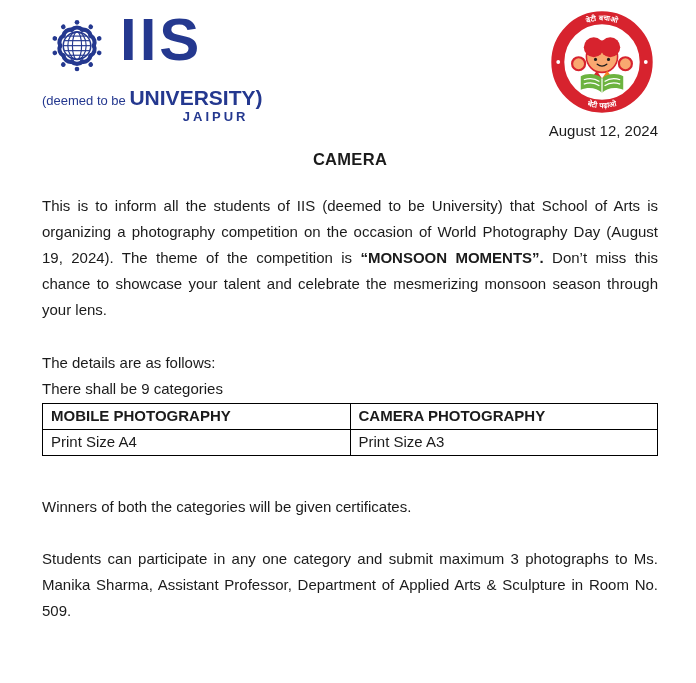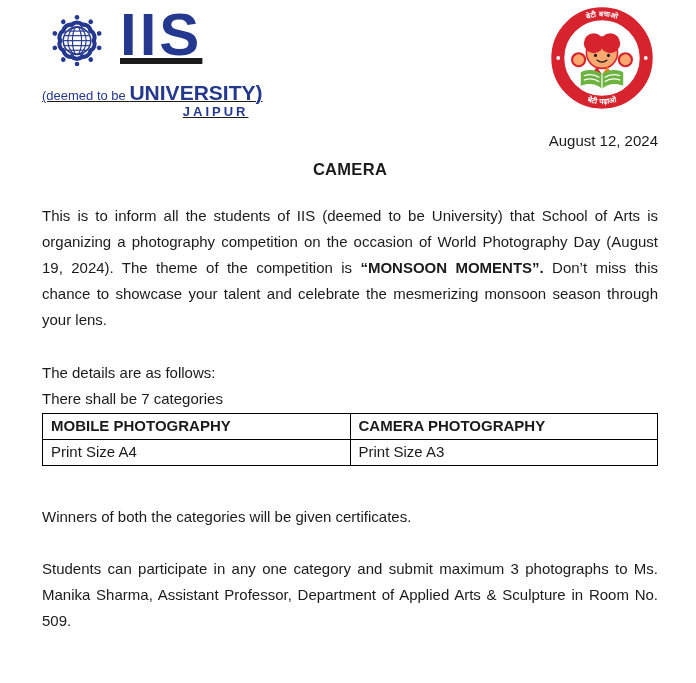--- a/index.html
+++ b/index.html
@@ -5,37 +5,37 @@
   * { box-sizing: border-box; margin: 0; padding: 0; }
   html, body { background: #ffffff; }
   body {
     width: 696px; height: 683px; overflow: hidden;
     font-family: "Liberation Sans", sans-serif;
     font-size: 15px; line-height: 26px; color: #1b1b1b;
   }
   .page { padding: 14px 38px 0 42px; }
 
   
-  .header { display: flex; justify-content: space-between; align-items: flex-end; height: 104px; text-decoration: underline; }
+  .header { display: flex; justify-content: space-between; align-items: center; height: 104px; }
   .iis-logo { color: #24388F; }
   .iis-top { display: flex; align-items: flex-start; }
   .iis-acronym {
     font-size: 60px; line-height: 58px; font-weight: 800;
     letter-spacing: 3px; margin-left: 8px; margin-top: 2px;
   }
   .iis-deemed { font-size: 13px; line-height: 18px; margin-top: 2px; white-space: nowrap; }
   .iis-deemed .bold-part { font-size: 21px; font-weight: 800; }
   .iis-city {
     font-size: 13px; font-weight: 800; letter-spacing: 3px;
     text-align: right; padding-right: 14px; line-height: 13px;
   }
   .bbbp-logo { margin-right: 4px; }
 
   
-  .date-line { text-align: right; margin-top: 10px; }
+  .date-line { text-align: right; margin-top: 0; }
   .notice-title { text-align: center; font-weight: 700; font-size: 16.5px; margin-top: 2px; letter-spacing: 0.3px; }
 
   
   .para { text-align: justify; }
   .p-intro { margin-top: 21px; }
   .details-block { margin-top: 27px; }
   table.cat-table { width: 100%; border-collapse: collapse; margin-top: 1px; }
   table.cat-table td {
     border: 1.5px solid #000; width: 50%;
     padding: 1px 8px 2px 8px; line-height: 22px;
@@ -162,21 +162,21 @@
     </div>
   </div>
 
   <div class="date-line">August 12, 2024</div>
   <div class="notice-title">CAMERA</div>
 
   <p class="para p-intro"><span>This is to inform all the students of IIS (deemed to be University) that School of Arts is organizing a photography competition on the occasion of World Photography Day (August 19, 2024). The theme of the competition is </span><b>“MONSOON MOMENTS”.</b><span> Don’t miss this chance to showcase your talent and celebrate the mesmerizing monsoon season through your lens.</span></p>
 
   <div class="details-block">
     <div>The details are as follows:</div>
-    <div>There shall be 7 categories</div>
+    <div>There shall be 9 categories</div>
     <table class="cat-table">
       <tbody>
         <tr class="hdr">
           <td>MOBILE PHOTOGRAPHY</td>
           <td>CAMERA PHOTOGRAPHY</td>
         </tr>
         <tr>
           <td>Print Size A4</td>
           <td>Print Size A3</td>
         </tr>

